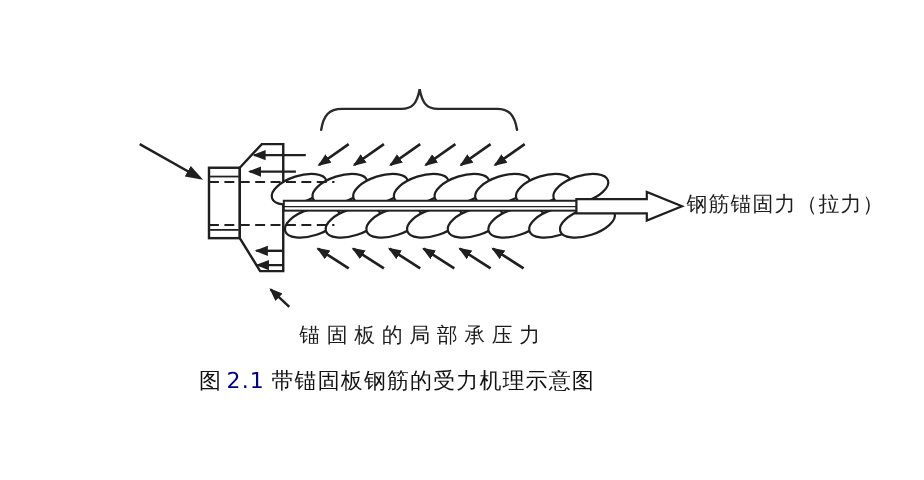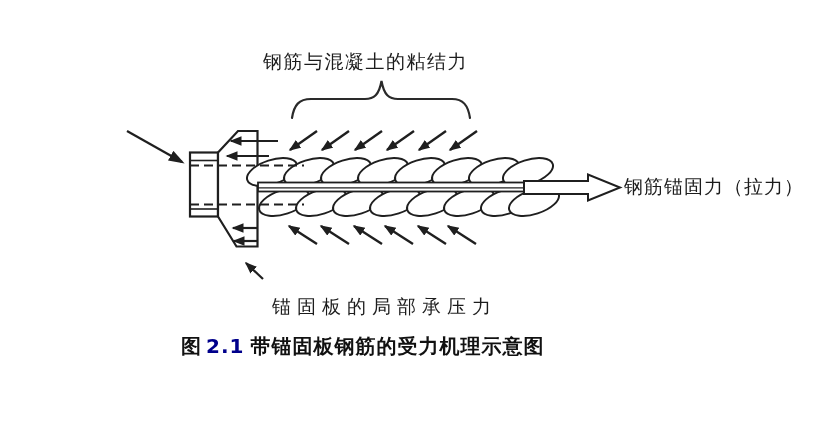--- a/index.html
+++ b/index.html
@@ -14,24 +14,24 @@
   .lbl {
     position:absolute;
     color:#1c1c1c;
     font-size:19px;
     line-height:1.1;
     white-space:nowrap;
   }
   .lbl-anchor  { left:36px;  top:85px;  letter-spacing:5px; }
   .lbl-bond    { left:263px; top:51px;  letter-spacing:1.5px; }
   .lbl-tension { left:624px; top:176px; letter-spacing:1px; }
-  .lbl-bearing { left:272px; top:296px; letter-spacing:6px; }
+  .lbl-bearing { left:272px; top:296px; letter-spacing:6px;font-family:Liberation Serif, serif; }
   .caption {
     position:absolute; left:181px; top:333px;
-    font-size:20px; font-weight:bold; color:#111111;
+    font-size:20px; font-weight:normal; color:#111111;
     letter-spacing:1px; white-space:nowrap;text-align:center;
   }
   .caption .num { color:#00008b; padding:0 6px 0 4px; }
 </style>
 </head>
 <body>
 
 <div class="stage">
 
   <svg width="840" height="436" viewBox="0 0 840 436">
@@ -111,21 +111,20 @@
       <line x1="278" y1="141" x2="231" y2="141" marker-end="url(#mArrow)"></line>
       <line x1="269" y1="156" x2="227" y2="156" marker-end="url(#mArrow)"></line>
       <line x1="258" y1="228" x2="233" y2="228" marker-end="url(#mArrow)"></line>
       <line x1="258" y1="241" x2="234" y2="241" marker-end="url(#mArrow)"></line>
     </g>
 
     <line x1="127" y1="131" x2="182" y2="162" stroke="#1f1f1f" stroke-width="2.2" marker-end="url(#mArrowLg)"></line>
     <line x1="263" y1="279" x2="246" y2="263" stroke="#1f1f1f" stroke-width="2.2" marker-end="url(#mArrow)"></line>
   </svg>
 
-  <div class="lbl lbl-bond">钢筋与混凝土的粘结力</div>
   <div class="lbl lbl-tension">钢筋锚固力（拉力）</div>
   <div class="lbl lbl-bearing">锚固板的局部承压力</div>
 
   <div class="caption">
     <span>图</span><span class="num">2.1</span><span>带锚固板钢筋的受力机理示意图</span>
   </div>
 
 </div>
 
 </body></html>

